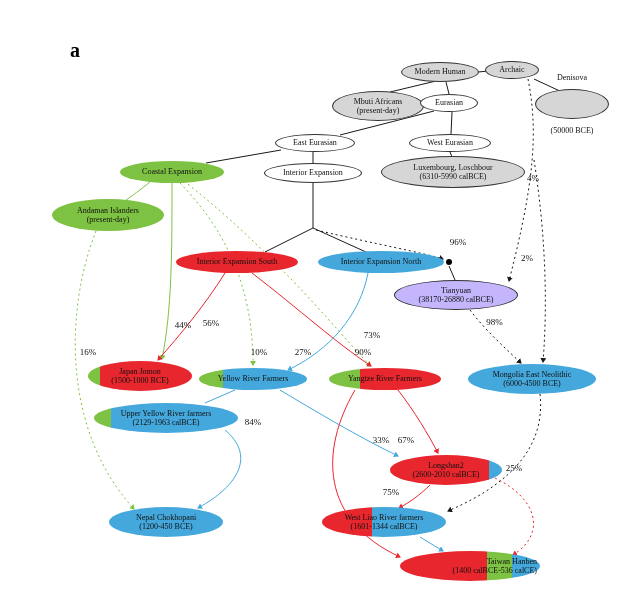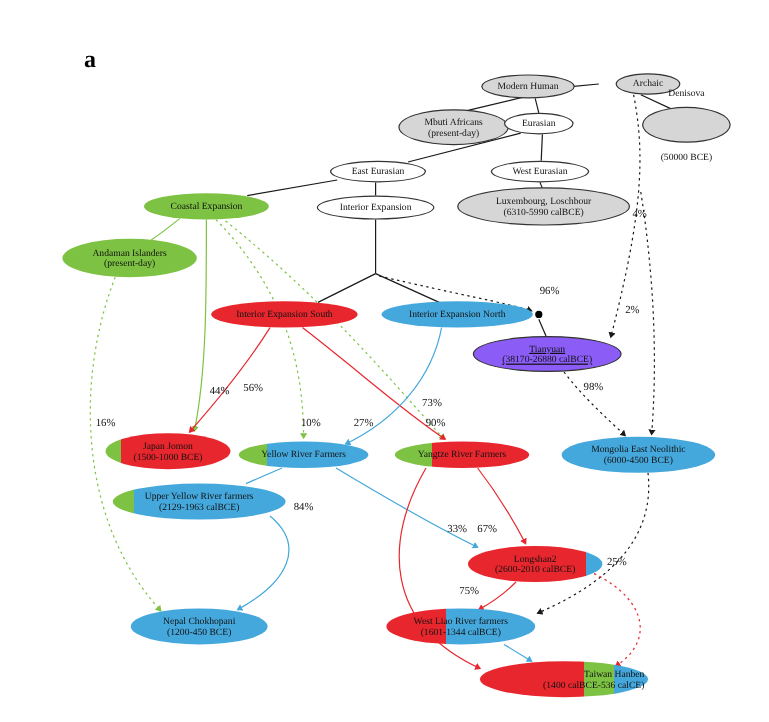--- a/index.html
+++ b/index.html
@@ -89,21 +89,21 @@
         <path d="M355,390 C320,450 320,520 400,557" fill="none" stroke="#e8262d" stroke-width="1" marker-end="url(#arrow-red)"></path>
         <path d="M495,478 C540,500 545,535 513,555" fill="none" stroke="#e8262d" stroke-width="1" stroke-dasharray="2,3" marker-end="url(#arrow-red)"></path>
         <path d="M420,537 L443,551" fill="none" stroke="#45a8dc" stroke-width="1" marker-end="url(#arrow-blue)"></path>
       </g>
   </svg>
 
 <div class="dot" style="left: 446px; top: 259px; height: 6px; width: 6px; background: rgb(0, 0, 0);"></div>
     <div class="node" style="left: 401px; top: 62px; width: 78px; height: 20px; background: rgb(214, 214, 214); border: 1px solid rgb(51, 51, 51);">
       <div class="line">Modern Human</div>
     </div>
-    <div class="node" style="left: 513px; top: 61px; width: 54px; height: 18px; background: rgb(214, 214, 214); border: 1px solid rgb(51, 51, 51);">
+    <div class="node" style="left: 485px; top: 61px; width: 54px; height: 18px; background: rgb(214, 214, 214); border: 1px solid rgb(51, 51, 51);">
       <div class="line">Archaic</div>
     </div>
     <div class="node" style="left: 332px; top: 91px; width: 92px; height: 30px; background: rgb(214, 214, 214); border: 1px solid rgb(51, 51, 51);">
       <div class="line">Mbuti Africans</div>
       <div class="line">(present-day)</div>
     </div>
     <div class="node" style="left: 420px; top: 94px; width: 58px; height: 18px; background: rgb(255, 255, 255); border: 1px solid rgb(51, 51, 51);">
       <div class="line">Eurasian</div>
     </div>
     <div class="node" style="left: 535px; top: 89px; width: 74px; height: 30px; background: rgb(214, 214, 214); border: 1px solid rgb(51, 51, 51); gap: 43px;">
@@ -129,21 +129,21 @@
     <div class="node" style="left: 52px; top: 199px; width: 112px; height: 32px; background: rgb(125, 194, 66);">
       <div class="line">Andaman Islanders</div>
       <div class="line">(present-day)</div>
     </div>
     <div class="node" style="left: 176px; top: 251px; width: 122px; height: 22px; background: rgb(232, 38, 45);">
       <div class="line">Interior Expansion South</div>
     </div>
     <div class="node" style="left: 318px; top: 251px; width: 126px; height: 22px; background: rgb(69, 168, 220);">
       <div class="line">Interior Expansion North</div>
     </div>
-    <div class="node" style="left: 394px; top: 280px; width: 124px; height: 30px; background: #8b5cf6; border: 1px solid rgb(51, 51, 51); text-decoration: underline;">
+    <div class="node" style="left: 394px; top: 280px; width: 124px; height: 30px; background: #c4b5fd; border: 1px solid rgb(51, 51, 51);">
       <div class="line">Tianyuan</div>
       <div class="line">(38170-26880 calBCE)</div>
     </div>
     <div class="node" style="left: 88px; top: 361px; width: 104px; height: 30px; background: linear-gradient(to right, rgb(125, 194, 66) 0%, rgb(125, 194, 66) 12%, rgb(232, 38, 45) 12%, rgb(232, 38, 45) 100%);">
       <div class="line">Japan Jomon</div>
       <div class="line">(1500-1000 BCE)</div>
     </div>
     <div class="node" style="left: 199px; top: 368px; width: 108px; height: 22px; background: linear-gradient(to right, rgb(125, 194, 66) 0%, rgb(125, 194, 66) 22%, rgb(69, 168, 220) 22%, rgb(69, 168, 220) 100%);">
       <div class="line">Yellow River Farmers</div>
     </div>
@@ -176,20 +176,20 @@
     </div>
     <span class="edge-label" style="left: 533px; top: 178px;">4%</span>
     <span class="edge-label" style="left: 458px; top: 242px;">96%</span>
     <span class="edge-label" style="left: 527px; top: 258px;">2%</span>
     <span class="edge-label" style="left: 484px; top: 322px; padding-left: 21px;">98%</span>
     <span class="edge-label" style="left: 183px; top: 325px;">44%</span>
     <span class="edge-label" style="left: 211px; top: 323px;">56%</span>
     <span class="edge-label" style="left: 88px; top: 352px;">16%</span>
     <span class="edge-label" style="left: 259px; top: 352px;">10%</span>
     <span class="edge-label" style="left: 303px; top: 352px;">27%</span>
-    <span class="edge-label" style="left: 360px; top: 335px;">73%</span>
+    <span class="edge-label" style="left: 372px; top: 335px;">73%</span>
     <span class="edge-label" style="left: 363px; top: 352px;">90%</span>
     <span class="edge-label" style="left: 253px; top: 422px;">84%</span>
     <span class="edge-label" style="left: 381px; top: 440px;">33%</span>
     <span class="edge-label" style="left: 406px; top: 440px;">67%</span>
     <span class="edge-label" style="left: 391px; top: 492px;">75%</span>
     <span class="edge-label" style="left: 514px; top: 468px;">25%</span>
   </div>
 
 </body></html>

